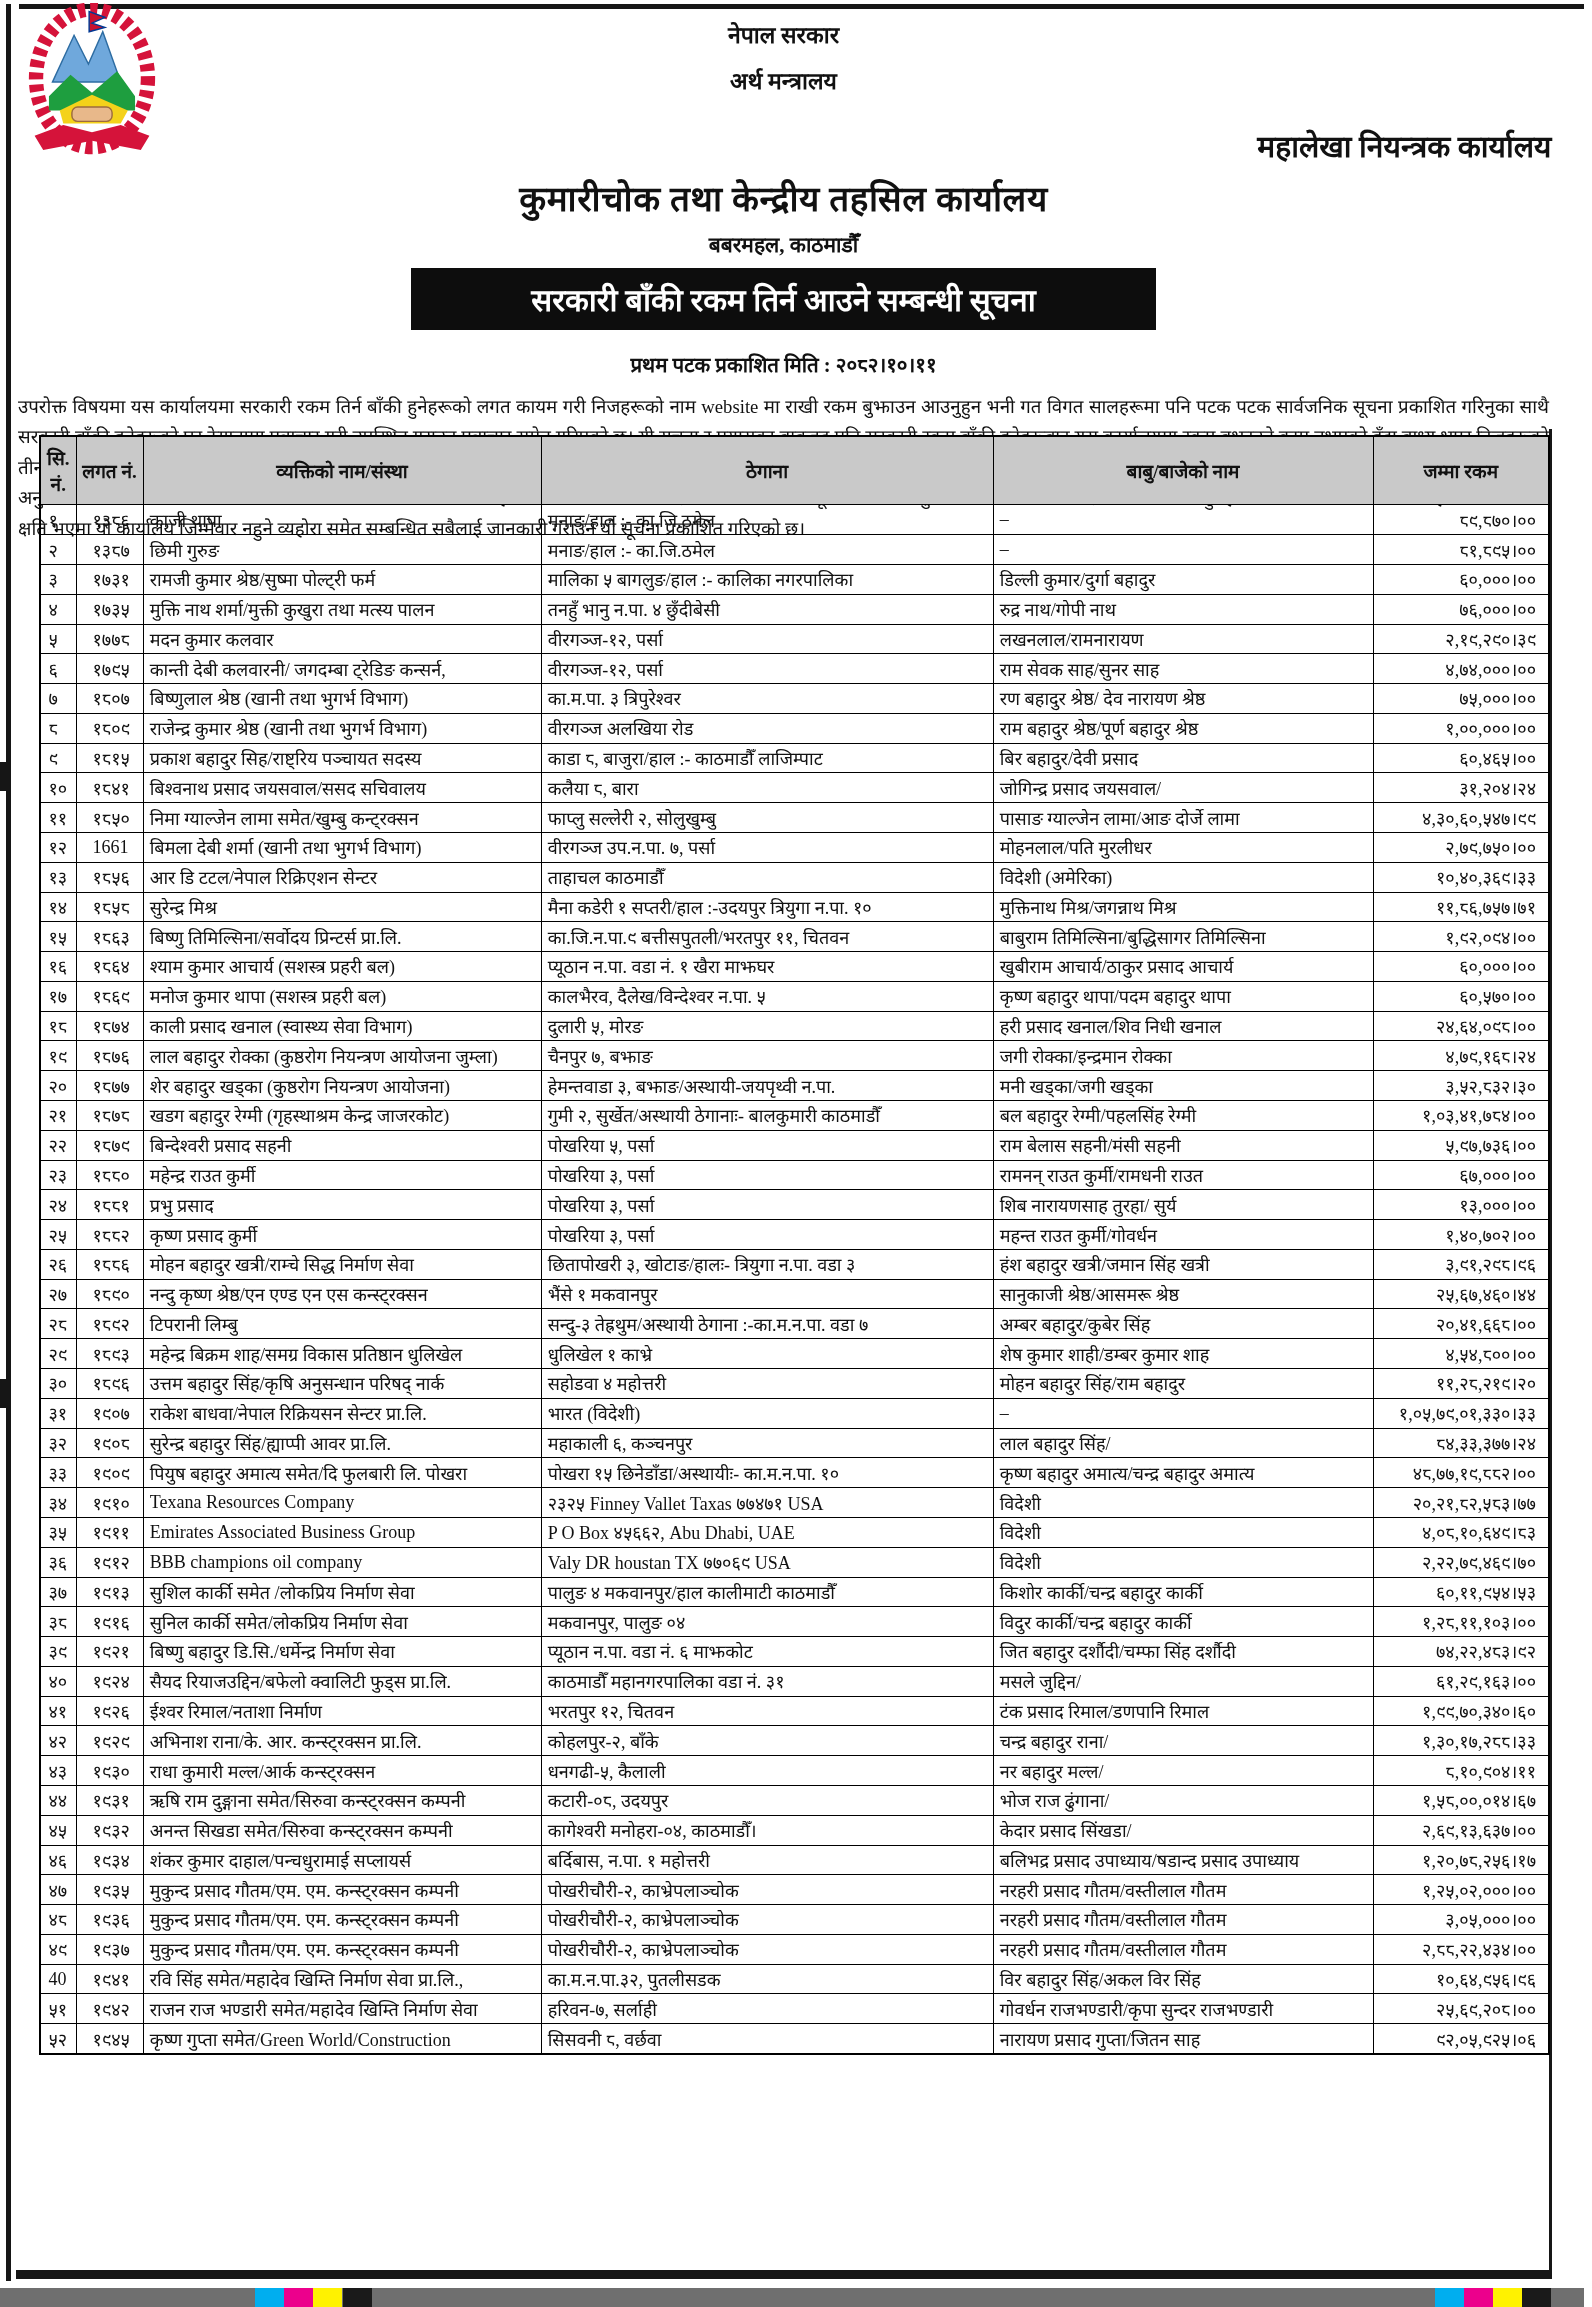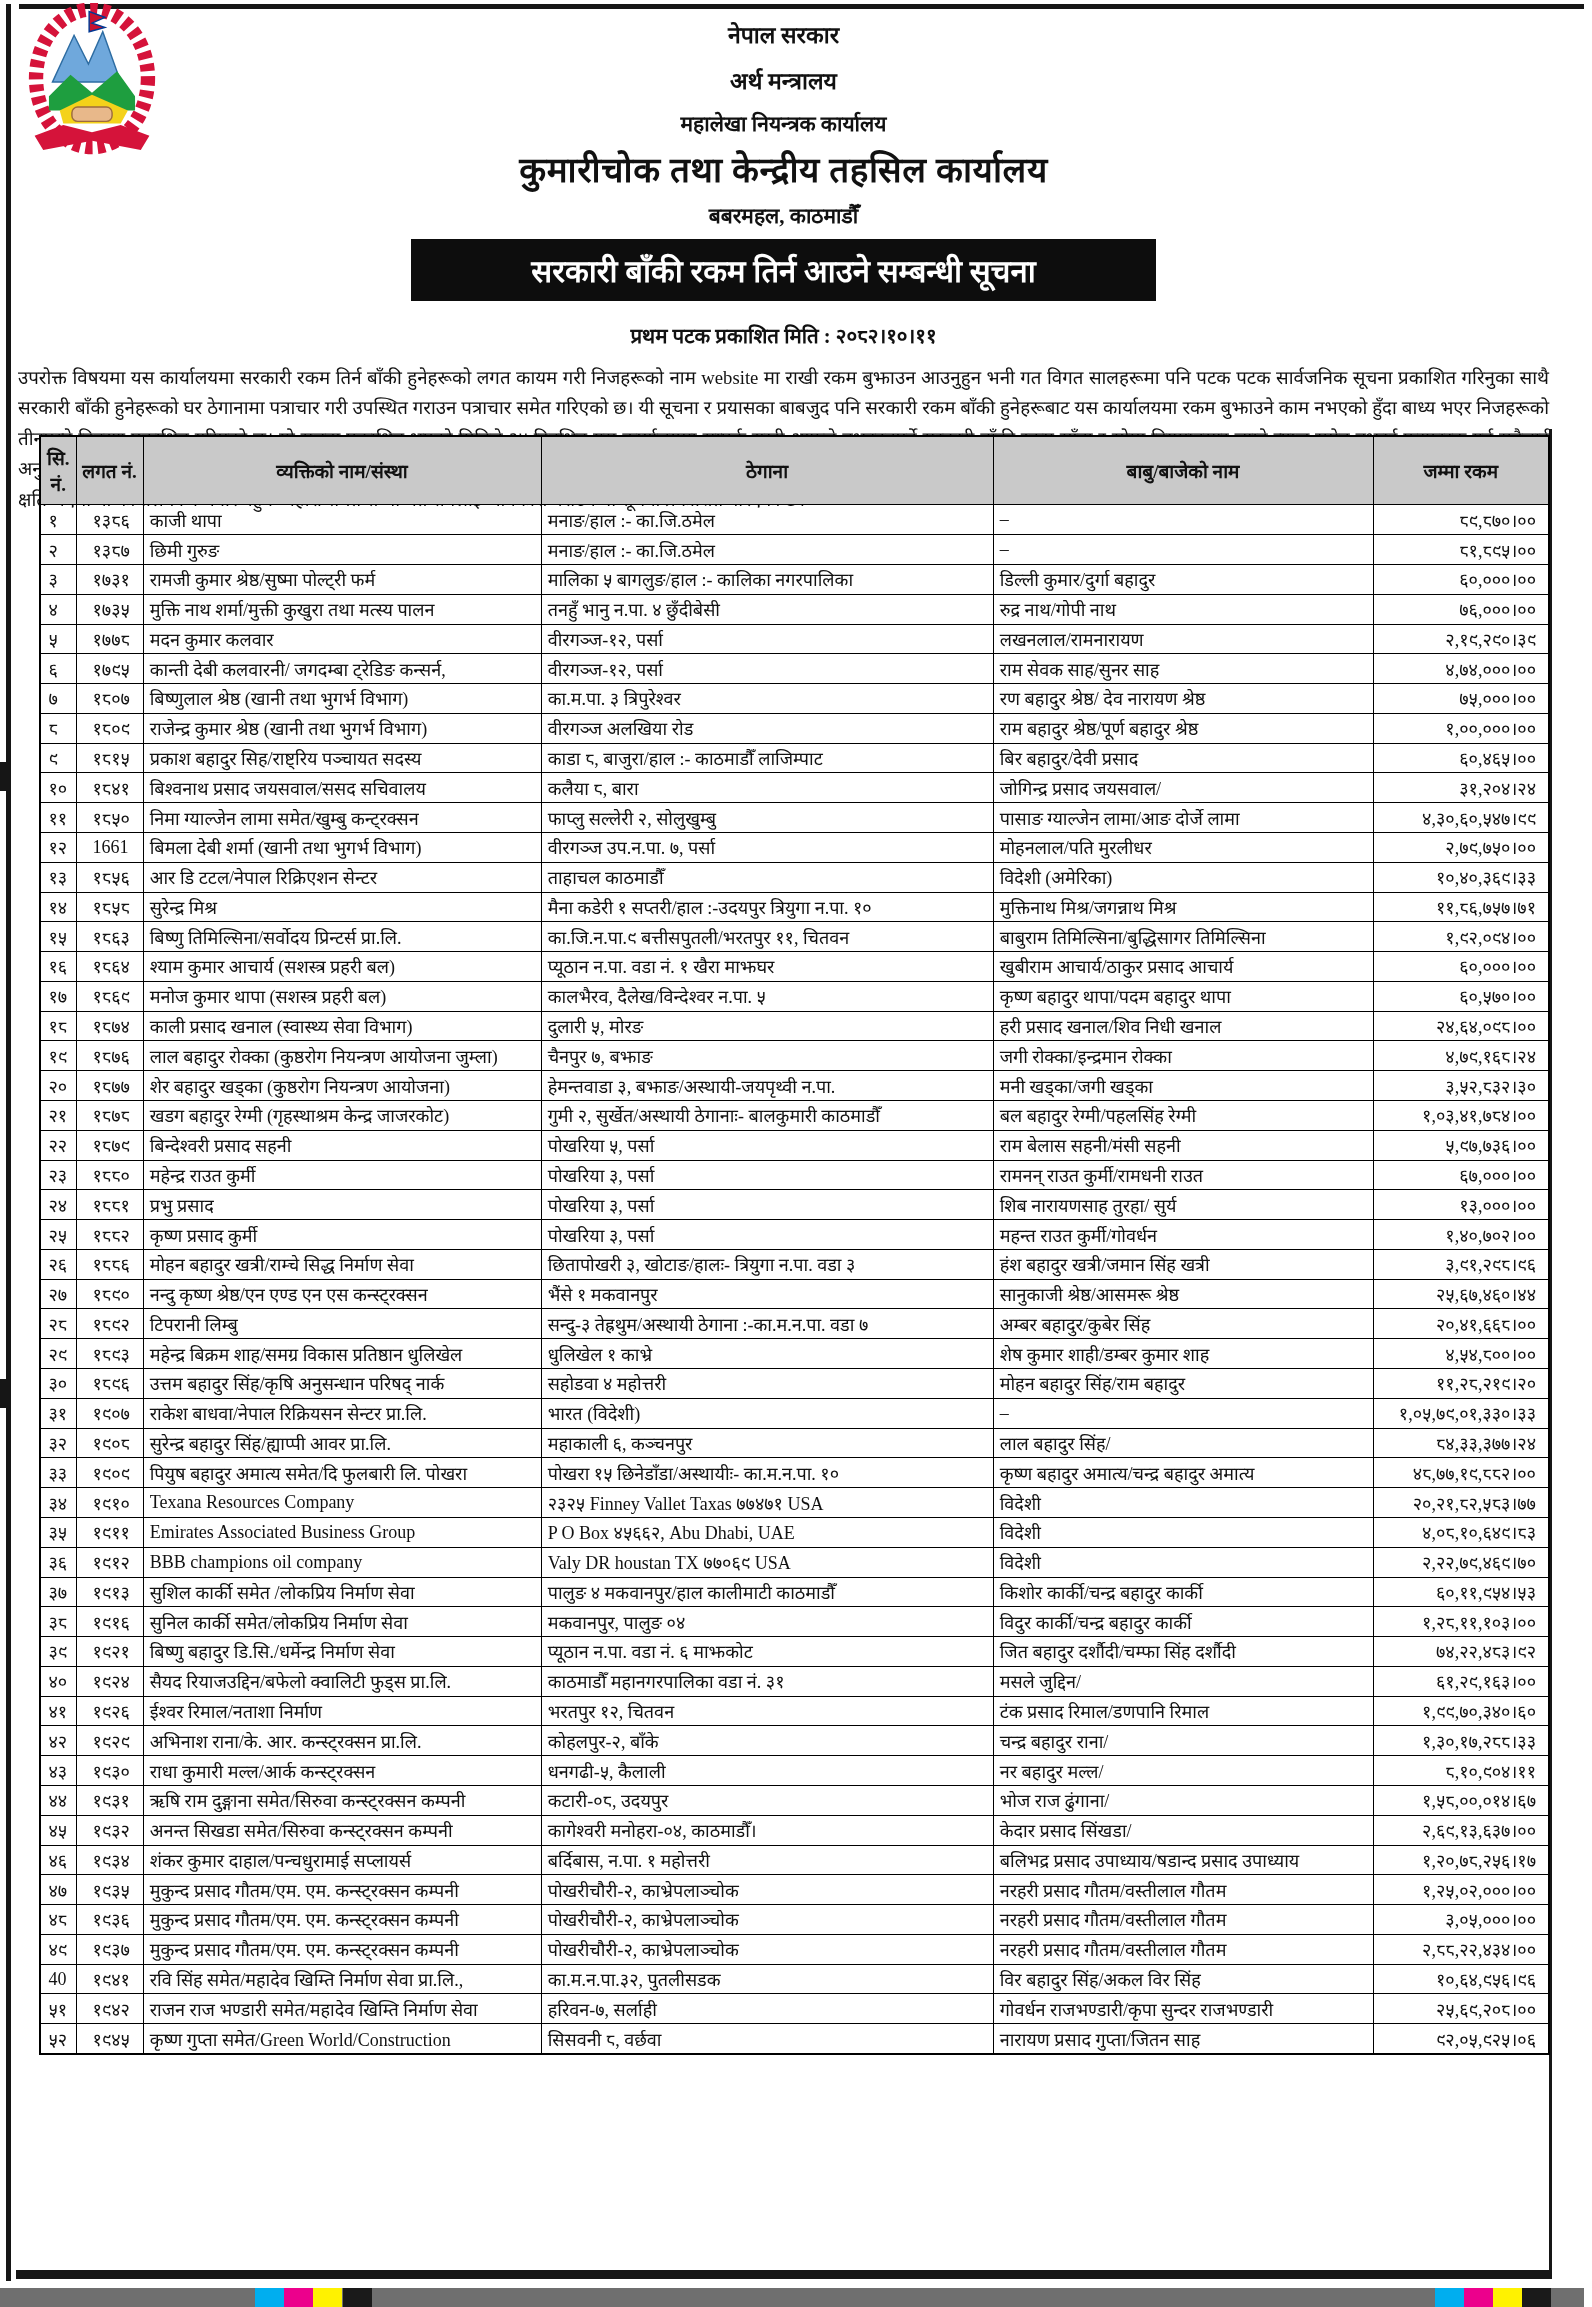--- a/index.html
+++ b/index.html
@@ -9,21 +9,21 @@
   .frame-top{position:absolute;left:18.7px;top:3.7px;width:1573px;height:5.6px;background:#161616;}
   .frame-left{position:absolute;left:6.2px;top:3.7px;width:4.4px;height:2277px;background:#161616;}
   .frame-right{position:absolute;left:1549px;top:429px;width:3.1px;height:1849px;background:#161616;}
   .frame-bottom{position:absolute;left:15.5px;top:2270px;width:1536px;height:8.7px;background:#161616;}
   .reg-tick{position:absolute;left:0;width:5.6px;height:29px;background:#161616;}
   
   .doc{position:absolute;left:15.5px;top:9.3px;width:1536px;}
   .head-center{text-align:center;}
   .h-line1{font-size:23px;font-weight:bold;margin-top:8.7px;}
   .h-line2{font-size:23px;font-weight:bold;margin-top:13.7px;}
-  .h-line3{font-size:21px;font-weight:bold;margin-top:13px;}
+  .h-line3{font-size:30px;font-weight:bold;margin-top:29px;text-align:right;}
   .h-office{font-size:35px;font-weight:bold;margin-top:8.7px;letter-spacing:0.6px;}
   .h-addr{font-size:21px;font-weight:bold;margin-top:8.7px;}
   .banner{display:inline-block;margin-top:10px;background:#0d0d0d;color:#ffffff;
           font-size:31px;font-weight:bold;padding:10px 43px;min-width:659px;}
   .pub-date{font-size:20.5px;font-weight:bold;margin-top:20px;}
   .emblem{position:absolute;left:18.7px;top:3.1px;width:146px;height:165px;}
   
   .notice-par{margin:13.7px 2.5px 0 2.5px;font-size:18.7px;line-height:30.5px;text-align:justify;
               font-weight:500;}
   

